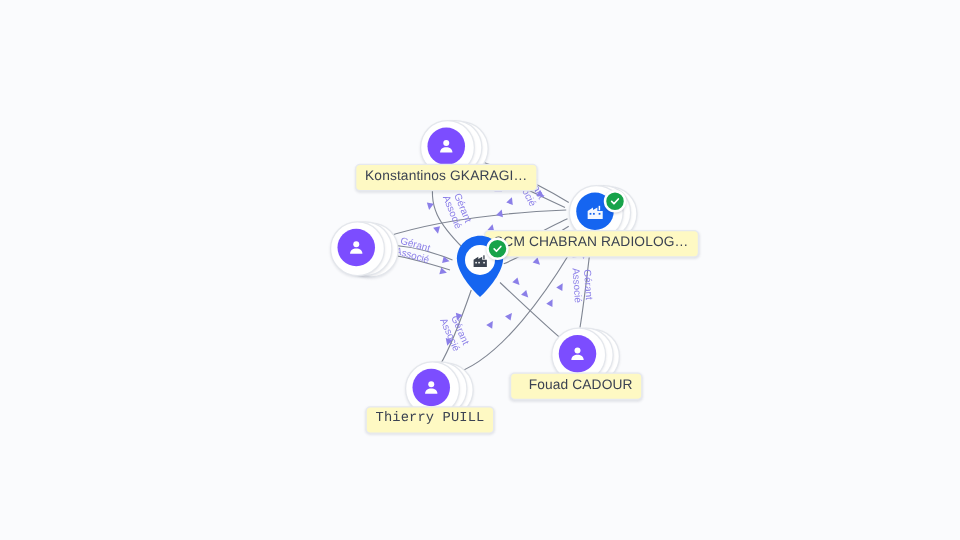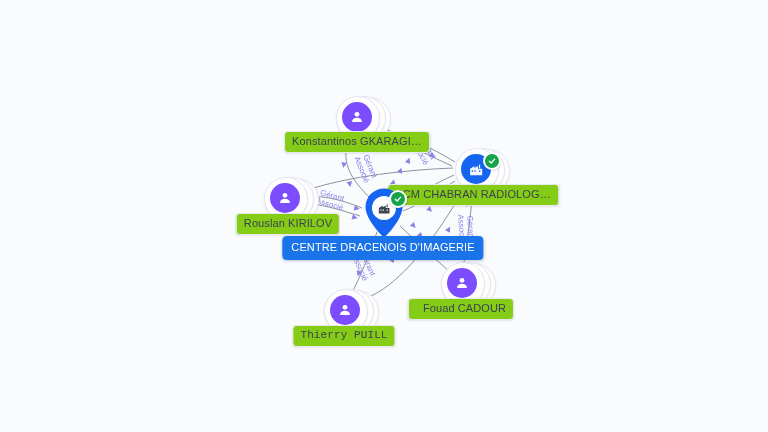--- a/index.html
+++ b/index.html
@@ -92,21 +92,21 @@
 
   
   .node-label {
     position: absolute;
     transform: translateX(-50%);
     white-space: nowrap;
     font-size: 11px;
     line-height: 13px;
     padding: 3px 7px 4px 7px;
     border-radius: 4px;
-    background: #84cc16;
+    background: #fef9c3;
     color: #3b4252;
     border: 1px solid #e6e9ef;
     box-shadow: 0 1px 2px rgba(20,30,60,0.10);
     letter-spacing: 0.1px;
   }
   .node-label.focus {
     background: #1a73e8;
     color: #ffffff;
     border: 1px solid #1a73e8;
     font-size: 11px;
@@ -254,21 +254,20 @@
       <div class="card c2"></div>
       <div class="card c1"></div>
       <div class="glyph person">
         <svg width="16" height="16" viewBox="0 0 24 24" fill="#ffffff">
           <circle cx="12" cy="8" r="3.6"></circle>
           <path d="M4.6 19.5c0-4 3.4-6.2 7.4-6.2s7.4 2.2 7.4 6.2z"></path>
         </svg>
       </div>
     </div>
   </div>
-  <div class="node-label" style="left:288px; top:213px;">Rouslan KIRILOV</div>
 
   <div class="node" style="left:462px; top:283px;">
     <div class="stack">
       <div class="card c3"></div>
       <div class="card c2"></div>
       <div class="card c1"></div>
       <div class="glyph person">
         <svg width="16" height="16" viewBox="0 0 24 24" fill="#ffffff">
           <circle cx="12" cy="8" r="3.6"></circle>
           <path d="M4.6 19.5c0-4 3.4-6.2 7.4-6.2s7.4 2.2 7.4 6.2z"></path>
@@ -307,15 +306,14 @@
           <rect x="15.4" y="13.6" width="2" height="2" fill="#ffffff"></rect>
         </svg>
       </div>
       <div class="badge" style="left:26px; top:3px;">
         <svg width="8" height="8" viewBox="0 0 24 24" fill="none" stroke="#ffffff" stroke-width="4" stroke-linecap="round" stroke-linejoin="round">
           <path d="M4 12.5 L9.5 18 L20 6.5"></path>
         </svg>
       </div>
     </div>
   </div>
-  <div class="node-label focus" style="left:383px; top:236px;">CENTRE DRACENOIS D'IMAGERIE</div>
 
 </div>
 
 </body></html>

